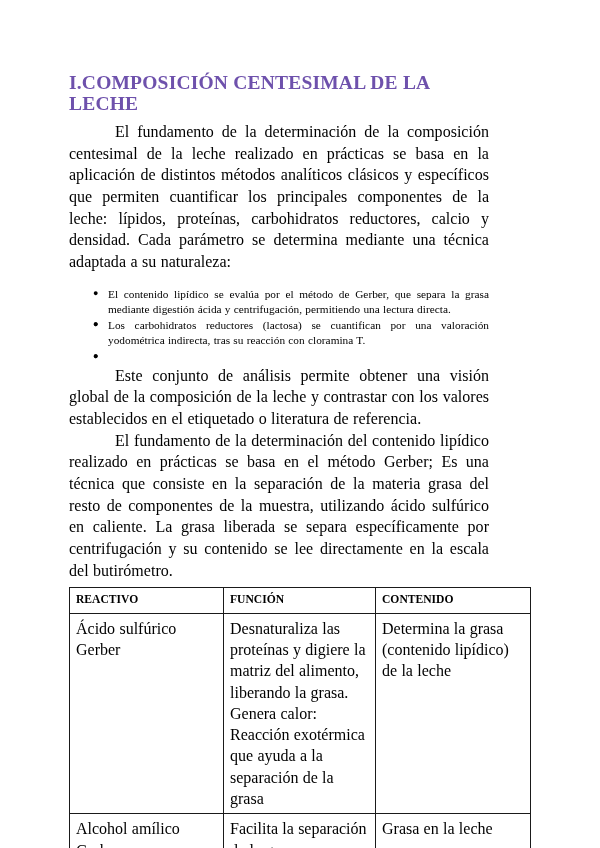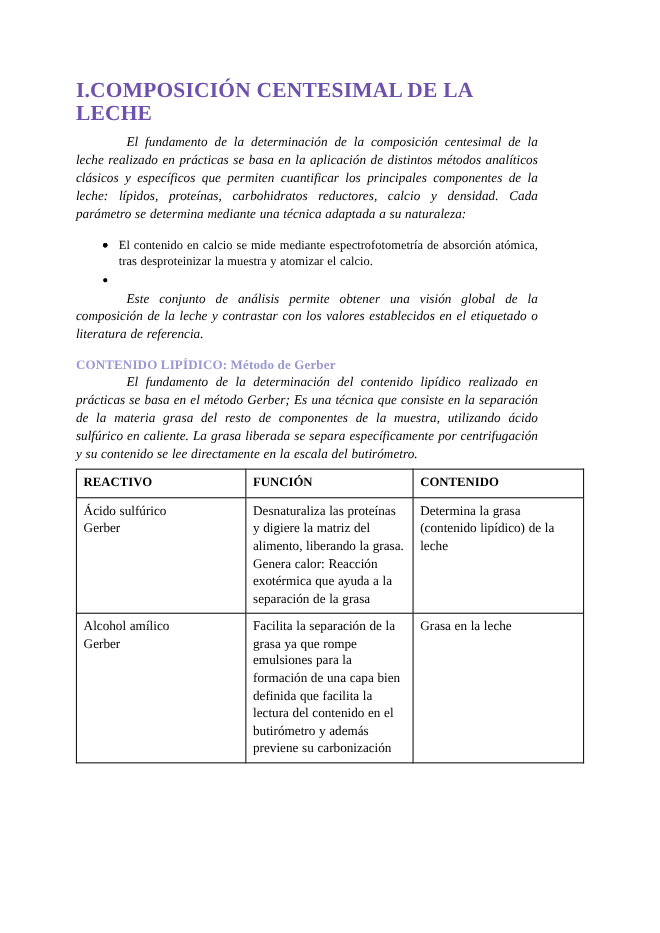--- a/index.html
+++ b/index.html
@@ -42,28 +42,27 @@
     font-weight: bold;
     font-size: 11.8px;
     line-height: 1.25;
     letter-spacing: 0.15px;
     color: #9B97D2;
     margin: 13px 0 0 0;
   }
 
   
   .para {
-    font-size: 12px;
+    font-size: 16px;
     line-height: 1.355;
     text-align: justify;
     text-indent: 46px;
     margin: 0 0 0 0;
     letter-spacing: 0.02px;
     word-spacing: 0.4px;
-    font-style: italic;
   }
 
   .para-spaced {
     margin-top: 16px;
   }
 
   
   ul.bullets {
     list-style: none;
     margin: 14px 0 0 0;
@@ -95,21 +94,21 @@
     width: 461px;
     margin-top: 6px;
     table-layout: fixed;
     background: #ffffff;
   }
   .data-table th,
   .data-table td {
     border: 1px solid #1a1a1a;
     vertical-align: top;
     padding: 4px 6px 4px 6px;
-    font-size: 12px;
+    font-size: 16px;
     line-height: 1.33;
     text-align: left;
     word-spacing: 0.3px;
   }
   .data-table th {
     font-weight: bold;
     font-size: 11.6px;
     padding-top: 4px;
     padding-bottom: 5px;
     white-space: nowrap;
@@ -128,39 +127,39 @@
 
 <div class="page">
 
   <h1 class="doc-title">I.COMPOSICIÓN CENTESIMAL DE LA LECHE</h1>
 
   <p class="para">El fundamento de la determinación de la composición centesimal de la leche realizado en prácticas se basa en la aplicación de distintos métodos analíticos clásicos y específicos que permiten cuantificar los principales componentes de la leche: lípidos, proteínas, carbohidratos reductores, calcio y densidad. Cada parámetro se determina mediante una técnica adaptada a su naturaleza:</p>
 
   <ul class="bullets">
     <li>
       <span class="bullet-dot">●</span>
+      <span>El contenido lipídico se evalúa por el método de Gerber, que separa la grasa mediante digestión ácida y centrifugación, permitiendo una lectura directa.</span>
     </li>
     <li>
       <span class="bullet-dot">●</span>
     </li>
     <li>
       <span class="bullet-dot">●</span>
+      <span>Los carbohidratos reductores (lactosa) se cuantifican por una valoración yodométrica indirecta, tras su reacción con cloramina T.</span>
     </li>
     <li>
       <span class="bullet-dot">●</span>
-      <span>El contenido en calcio se mide mediante espectrofotometría de absorción atómica, tras desproteinizar la muestra y atomizar el calcio.</span>
     </li>
     <li>
       <span class="bullet-dot">●</span>
     </li>
   </ul>
 
   <p class="para para-spaced">Este conjunto de análisis permite obtener una visión global de la composición de la leche y contrastar con los valores establecidos en el etiquetado o literatura de referencia.</p>
 
-  <h2 class="section-heading">CONTENIDO LIPÍDICO: Método de Gerber</h2>
 
   <p class="para">El fundamento de la determinación del contenido lipídico realizado en prácticas se basa en el método Gerber; Es una técnica que consiste en la separación de la materia grasa del resto de componentes de la muestra, utilizando ácido sulfúrico en caliente. La grasa liberada se separa específicamente por centrifugación y su contenido se lee directamente en la escala del butirómetro.</p>
 
   <table class="data-table">
     <colgroup>
       <col class="col-reactivo">
       <col class="col-funcion">
       <col class="col-componente">
     </colgroup>
     <thead>

